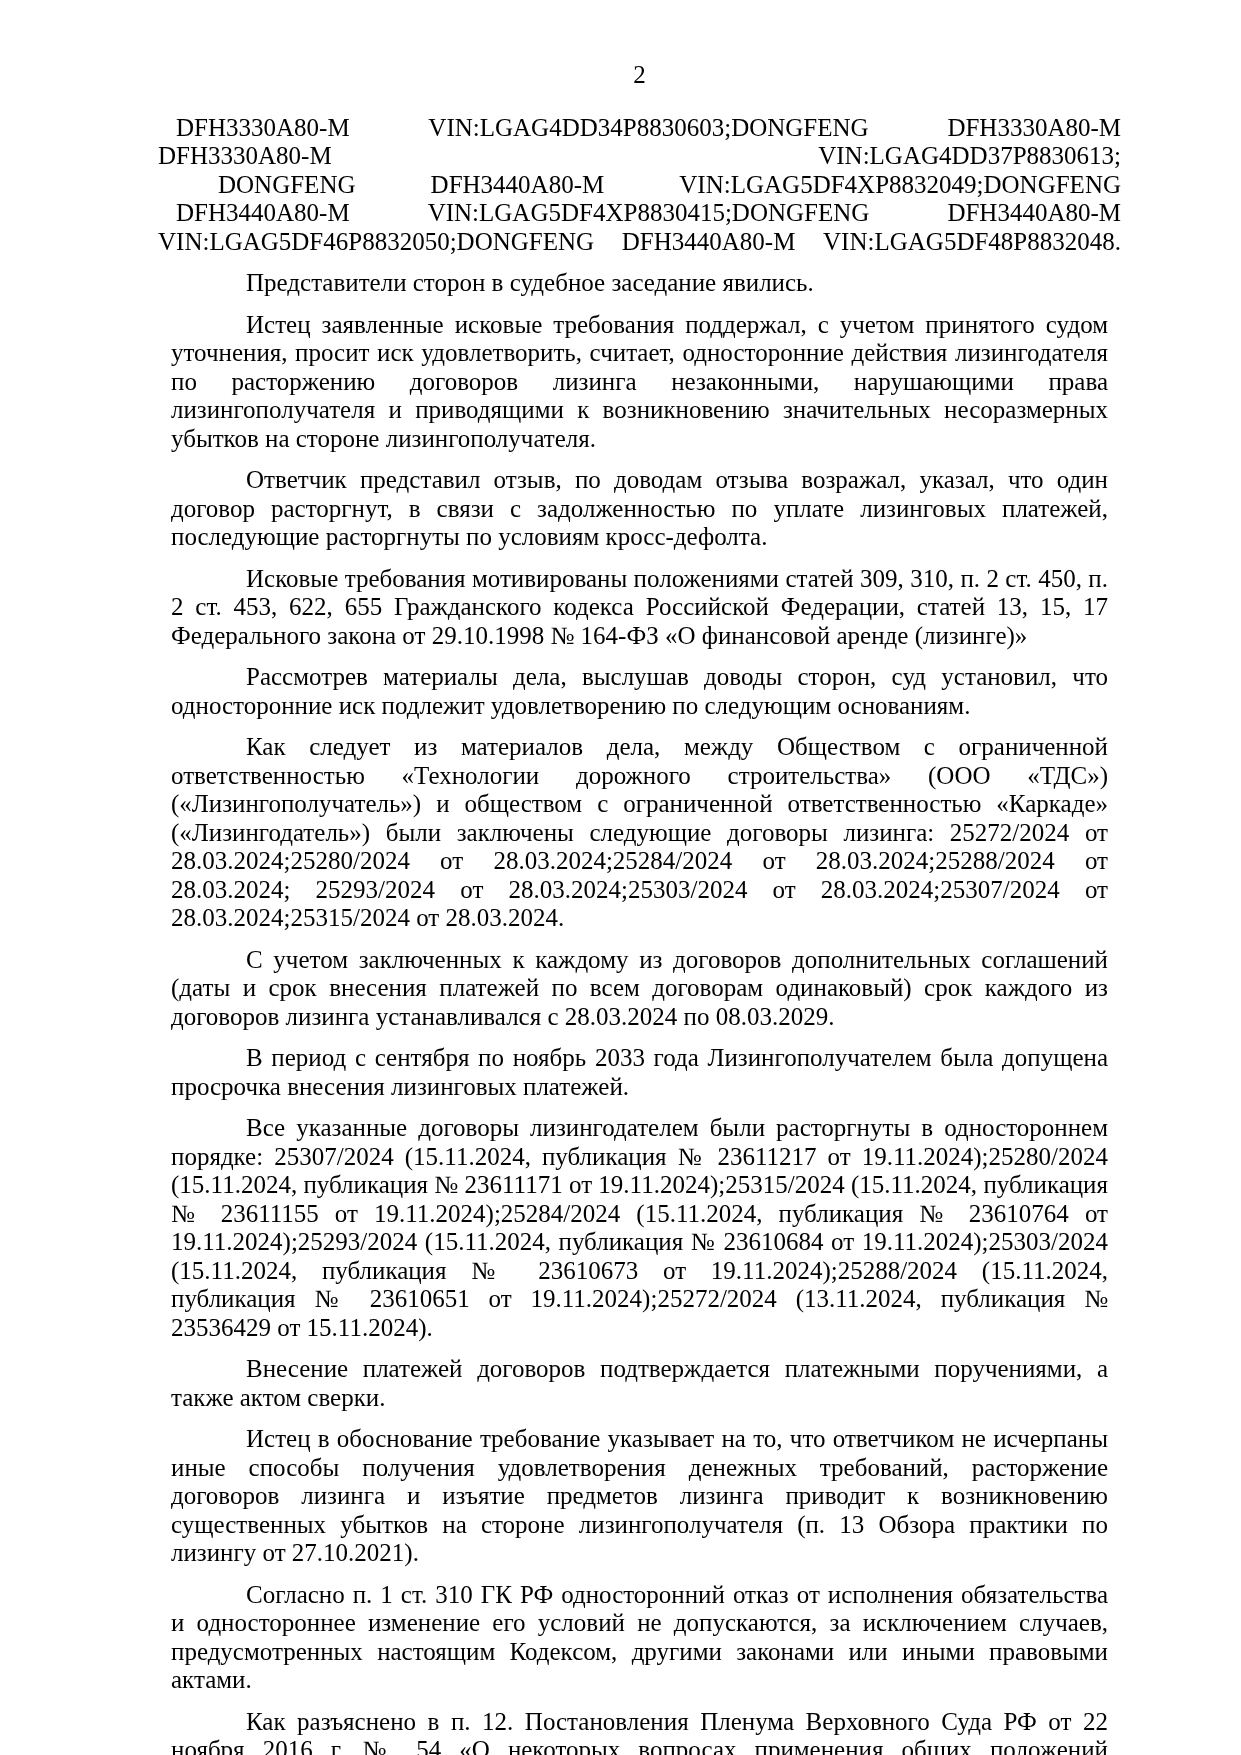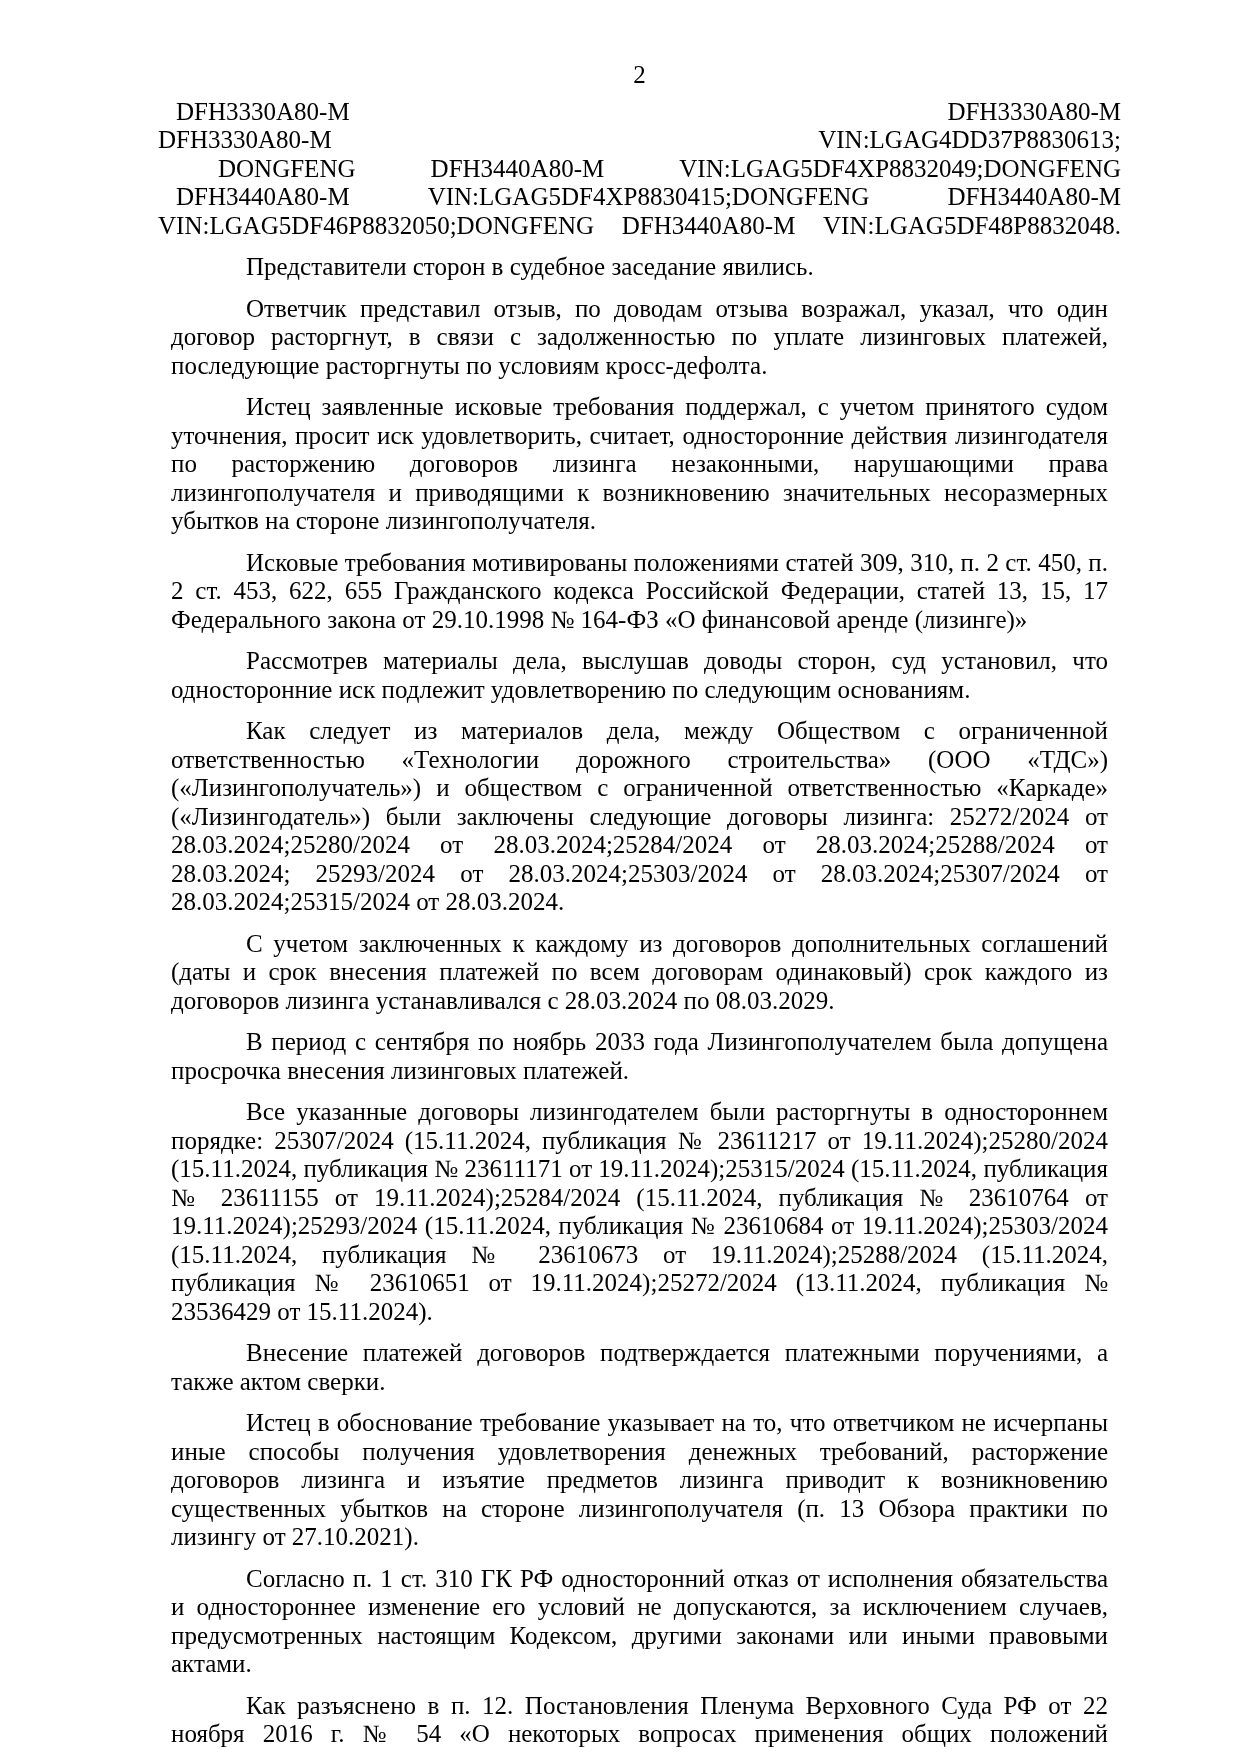--- a/index.html
+++ b/index.html
@@ -17,21 +17,21 @@
   .text-col {
     position: absolute;
     left: 158px;
     top: 0;
     width: 963px;
   }
   .page-number {
     padding-top: 61px;
     text-align: center;
   }
-  .vin-block { margin-top: 8px; text-align: center; }
+  .vin-block { margin-top: 24px; text-align: center; }
   .vin-line {
     display: flex;
     justify-content: space-between;
     white-space: nowrap;
   }
   .vin-line.ind-18 { padding-left: 18px; }
   .vin-line.ind-60 { padding-left: 60px; }
   p.para {
     margin: 13px;
     text-align: justify;
@@ -44,20 +44,21 @@
 <body>
 
 <div class="page">
   <div class="text-col">
 
     <div class="page-number">2</div>
 
     <div class="vin-block">
       <div class="vin-line ind-18">
         <span>DFH3330A80-M</span>
+        <span>VIN:LGAG4DD34P8830603;DONGFENG</span>
         <span>DFH3330A80-M</span>
       </div>
       <div class="vin-line">
         <span>DFH3330A80-M</span>
         <span>VIN:LGAG4DD37P8830613;</span>
       </div>
       <div class="vin-line ind-60">
         <span>DONGFENG</span>
         <span>DFH3440A80-M</span>
         <span>VIN:LGAG5DF4XP8832049;DONGFENG</span>
@@ -68,22 +69,22 @@
         <span>DFH3440A80-M</span>
       </div>
       <div class="vin-line">
         <span>VIN:LGAG5DF46P8832050;DONGFENG</span>
         <span>DFH3440A80-M</span>
         <span>VIN:LGAG5DF48P8832048.</span>
       </div>
     </div>
 
     <p class="para">Представители сторон в судебное заседание явились.</p>
+    <p class="para">Истец заявленные исковые требования поддержал, с учетом принятого судом уточнения, просит иск удовлетворить, считает, односторонние действия лизингодателя по расторжению договоров лизинга незаконными, нарушающими права лизингополучателя и приводящими к возникновению значительных несоразмерных убытков на стороне лизингополучателя.</p>
     <p class="para">Ответчик представил отзыв, по доводам отзыва возражал, указал, что один договор расторгнут, в связи с задолженностью по уплате лизинговых платежей, последующие расторгнуты по условиям кросс-дефолта.</p>
-    <p class="para">Истец заявленные исковые требования поддержал, с учетом принятого судом уточнения, просит иск удовлетворить, считает, односторонние действия лизингодателя по расторжению договоров лизинга незаконными, нарушающими права лизингополучателя и приводящими к возникновению значительных несоразмерных убытков на стороне лизингополучателя.</p>
     <p class="para">Исковые требования мотивированы положениями статей 309, 310, п. 2 ст. 450, п. 2 ст. 453, 622, 655 Гражданского кодекса Российской Федерации, статей 13, 15, 17 Федерального закона от 29.10.1998 № 164-ФЗ «О финансовой аренде (лизинге)»</p>
     <p class="para">Рассмотрев материалы дела, выслушав доводы сторон, суд установил, что односторонние иск подлежит удовлетворению по следующим основаниям.</p>
     <p class="para">Как следует из материалов дела, между Обществом с ограниченной ответственностью «Технологии дорожного строительства» (ООО «ТДС») («Лизингополучатель») и обществом с ограниченной ответственностью «Каркаде» («Лизингодатель») были заключены следующие договоры лизинга: 25272/2024 от 28.03.2024;25280/2024 от 28.03.2024;25284/2024 от 28.03.2024;25288/2024 от 28.03.2024; 25293/2024 от 28.03.2024;25303/2024 от 28.03.2024;25307/2024 от 28.03.2024;25315/2024 от 28.03.2024.</p>
     <p class="para">С учетом заключенных к каждому из договоров дополнительных соглашений (даты и срок внесения платежей по всем договорам одинаковый) срок каждого из договоров лизинга устанавливался с 28.03.2024 по 08.03.2029.</p>
     <p class="para">В период с сентября по ноябрь 2033 года Лизингополучателем была допущена просрочка внесения лизинговых платежей.</p>
     <p class="para">Все указанные договоры лизингодателем были расторгнуты в одностороннем порядке: 25307/2024 (15.11.2024, публикация № 23611217 от 19.11.2024);25280/2024 (15.11.2024, публикация № 23611171 от 19.11.2024);25315/2024 (15.11.2024, публикация № 23611155 от 19.11.2024);25284/2024 (15.11.2024, публикация № 23610764 от 19.11.2024);25293/2024 (15.11.2024, публикация № 23610684 от 19.11.2024);25303/2024 (15.11.2024, публикация № 23610673 от 19.11.2024);25288/2024 (15.11.2024, публикация № 23610651 от 19.11.2024);25272/2024 (13.11.2024, публикация № 23536429 от 15.11.2024).</p>
     <p class="para">Внесение платежей договоров подтверждается платежными поручениями, а также актом сверки.</p>
     <p class="para">Истец в обоснование требование указывает на то, что ответчиком не исчерпаны иные способы получения удовлетворения денежных требований, расторжение договоров лизинга и изъятие предметов лизинга приводит к возникновению существенных убытков на стороне лизингополучателя (п. 13 Обзора практики по лизингу от 27.10.2021).</p>
     <p class="para">Согласно п. 1 ст. 310 ГК РФ односторонний отказ от исполнения обязательства и одностороннее изменение его условий не допускаются, за исключением случаев, предусмотренных настоящим Кодексом, другими законами или иными правовыми актами.</p>
     <p class="para cut">Как разъяснено в п. 12. Постановления Пленума Верховного Суда РФ от 22 ноября 2016 г. № 54 «О некоторых вопросах применения общих положений</p>

